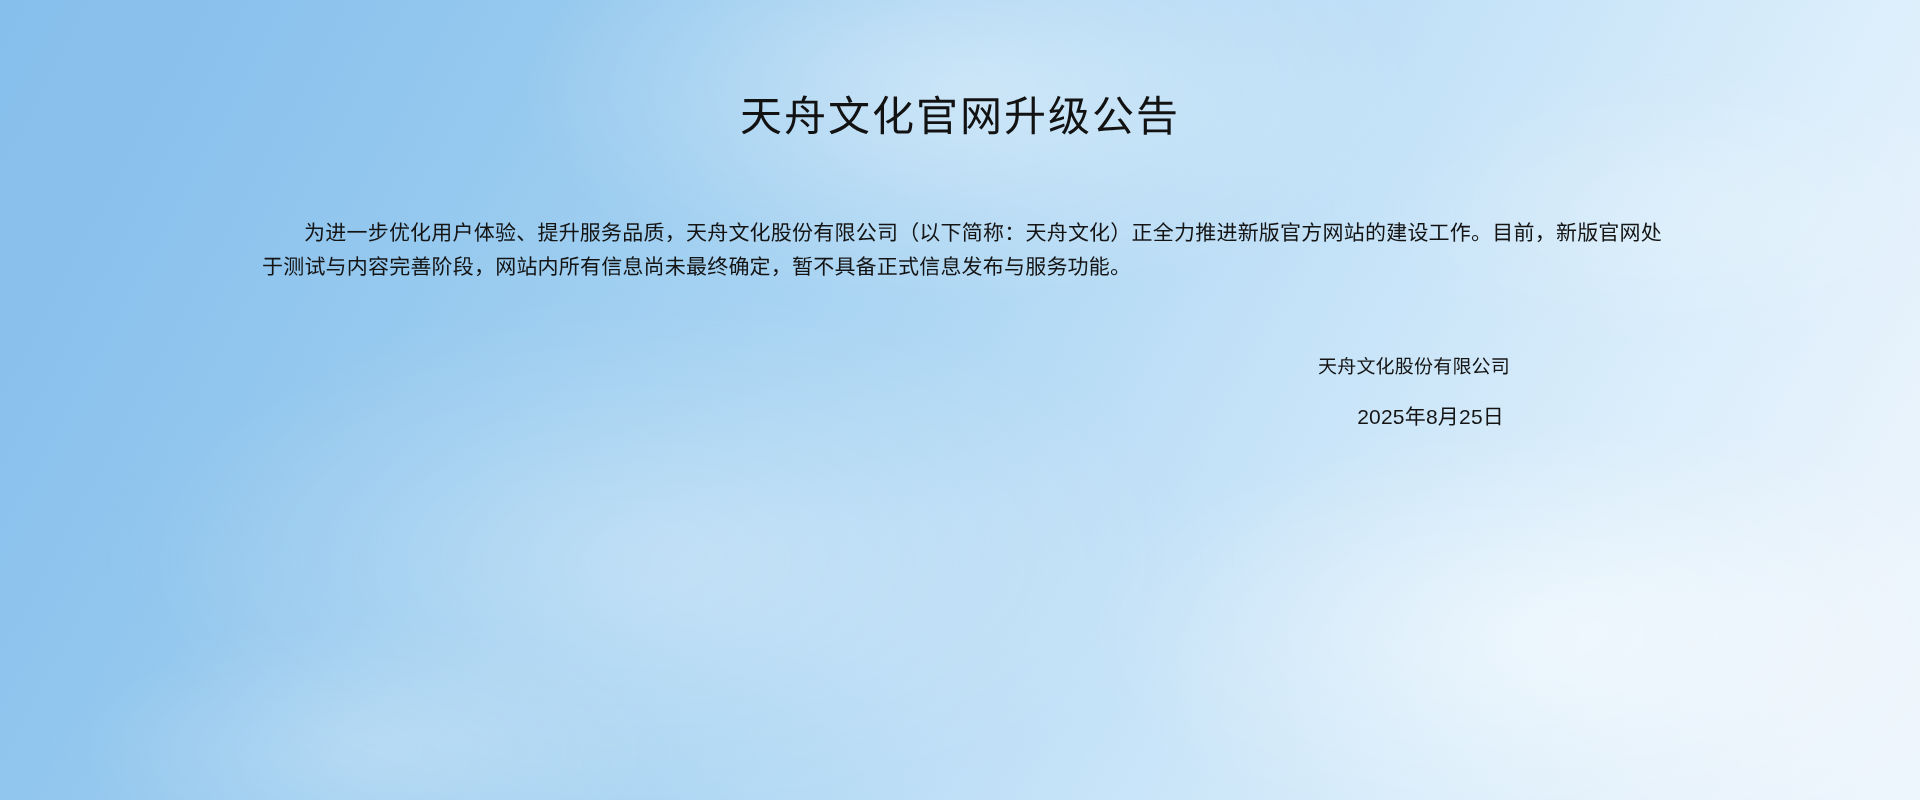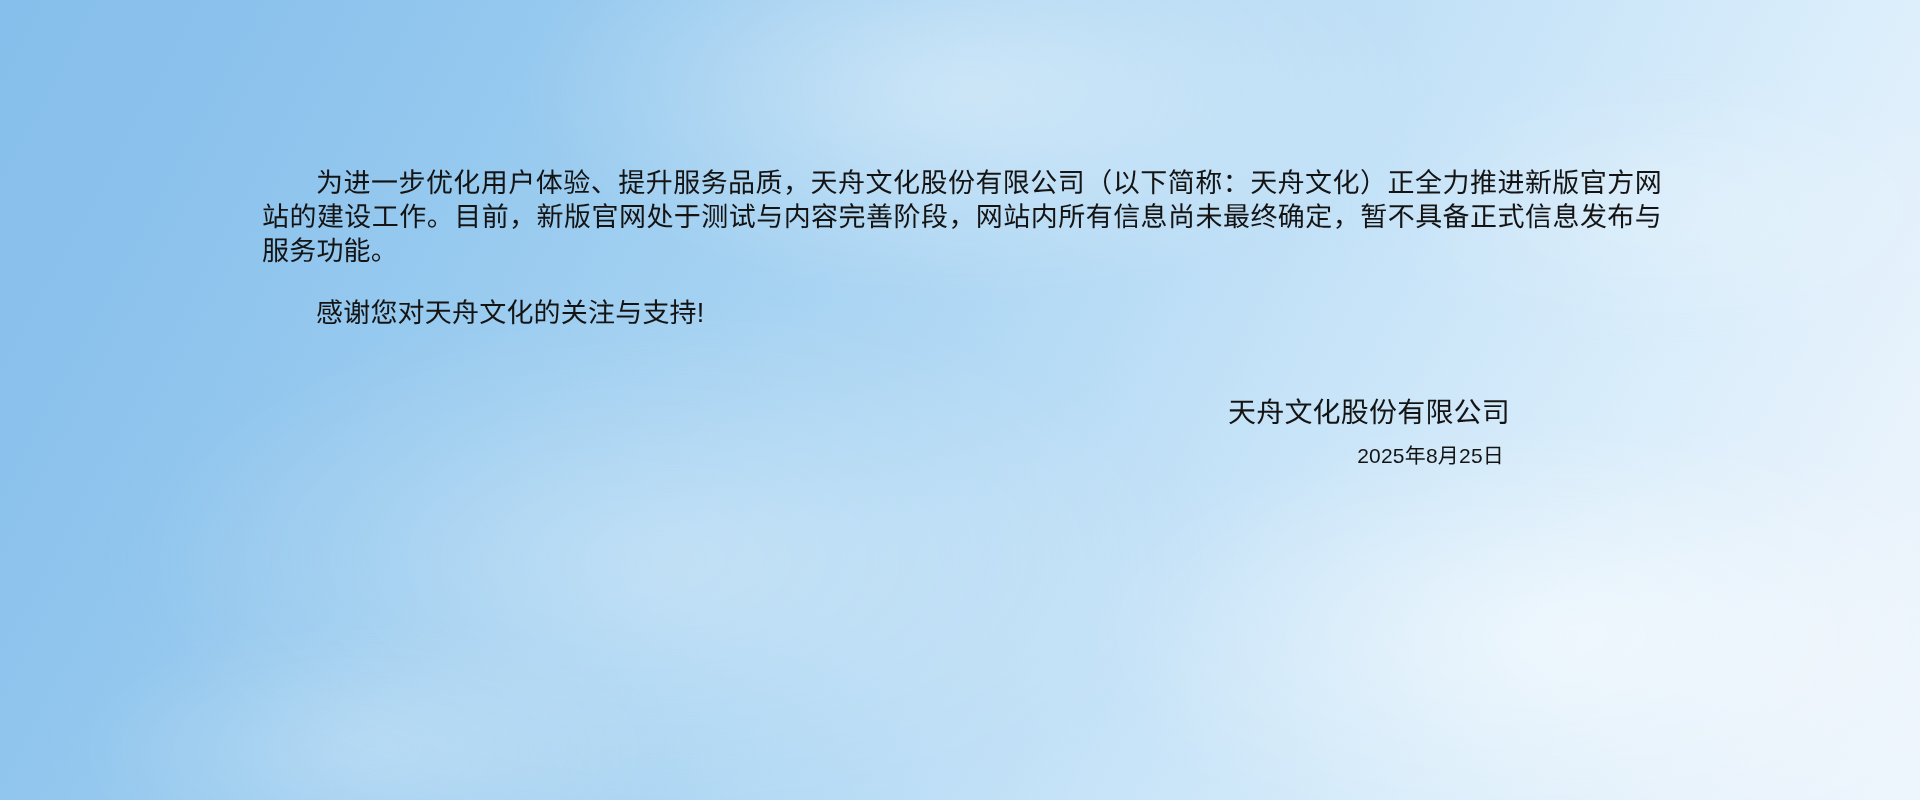--- a/index.html
+++ b/index.html
@@ -98,21 +98,21 @@
   }
 
   .notice-body {
     margin-top: 74px;
     padding-left: 22px;
     padding-right: 18px;
   }
 
   .notice-para {
     margin: 0 0 28px 0;
-    font-size: 27px;
+    font-size: 21px;
     line-height: 34px;
     text-indent: 2em;
     text-align: justify;
     text-justify: inter-ideograph;
     color: #141414;
     letter-spacing: 0.2px;
   }
 
   .notice-para:last-of-type {
     margin-bottom: 0;
@@ -122,56 +122,56 @@
     white-space: nowrap;
   }
 
   .notice-signature {
     margin-top: 66px;
     padding-right: 170px;
     text-align: right;
   }
 
   .signature-company {
-    font-size: 28px;
+    font-size: 19px;
     line-height: 34px;
     color: #141414;
     letter-spacing: 0.2px;
   }
 
   .signature-date {
-    margin-top: 11px;
+    margin-top: 18px;
     font-size: 21px;
     line-height: 30px;
     color: #141414;
     padding-right: 6px;
     letter-spacing: 0.2px;
   }
 </style>
 </head>
 <body>
 
 <div class="notice-page">
 
   <div class="cloud cloud-a"></div>
   <div class="cloud cloud-d"></div>
   <div class="cloud cloud-b"></div>
   <div class="cloud cloud-c"></div>
   <div class="cloud cloud-e"></div>
 
   <div class="notice-content">
 
+    <h1 class="notice-title">天舟文化官网升级公告</h1>
 
     <div class="notice-body">
 
       <p class="notice-para">为进一步优化用户体验、提升服务品质，天舟文化股份有限公司（以下简称：天舟文化）正全力推进新版官方网站的建设工作。目前，新版官网处于测试与内容完善阶段，网站内所有信息尚未最终确定，暂不具备正式信息发布与服务功能。</p>
 
 
 
-      <p class="notice-para para-thanks">感谢您对天舟文化的关注与支持!</p>
 
     </div>
 
     <div class="notice-signature">
       <div class="signature-company">天舟文化股份有限公司</div>
       <div class="signature-date">2025年8月25日</div>
     </div>
 
   </div>
 </div>

